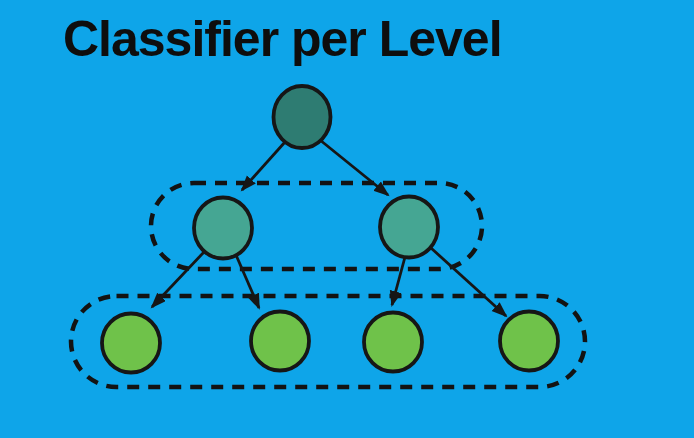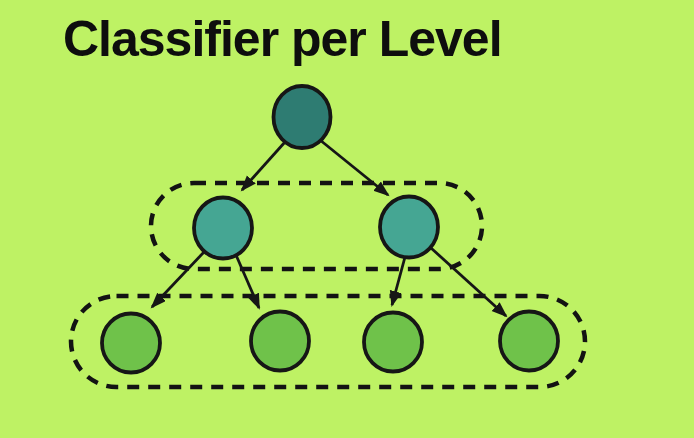--- a/index.html
+++ b/index.html
@@ -1,20 +1,20 @@
 <!DOCTYPE html>
 <html><head>
 <meta charset="utf-8">
 <style>
   html, body { margin: 0; padding: 0; background: #ffffff; }
   .stage {
     position: relative;
     width: 694px;
     height: 438px;
-    background: #bef264;
+    background: #0ea5e9;
     overflow: hidden;
     font-family: "Liberation Sans", sans-serif;
   }
   .title {
     position: absolute;
     left: 63px;
     top: 10px;
     font-size: 50px;
     font-weight: bold;
     letter-spacing: -1px;

